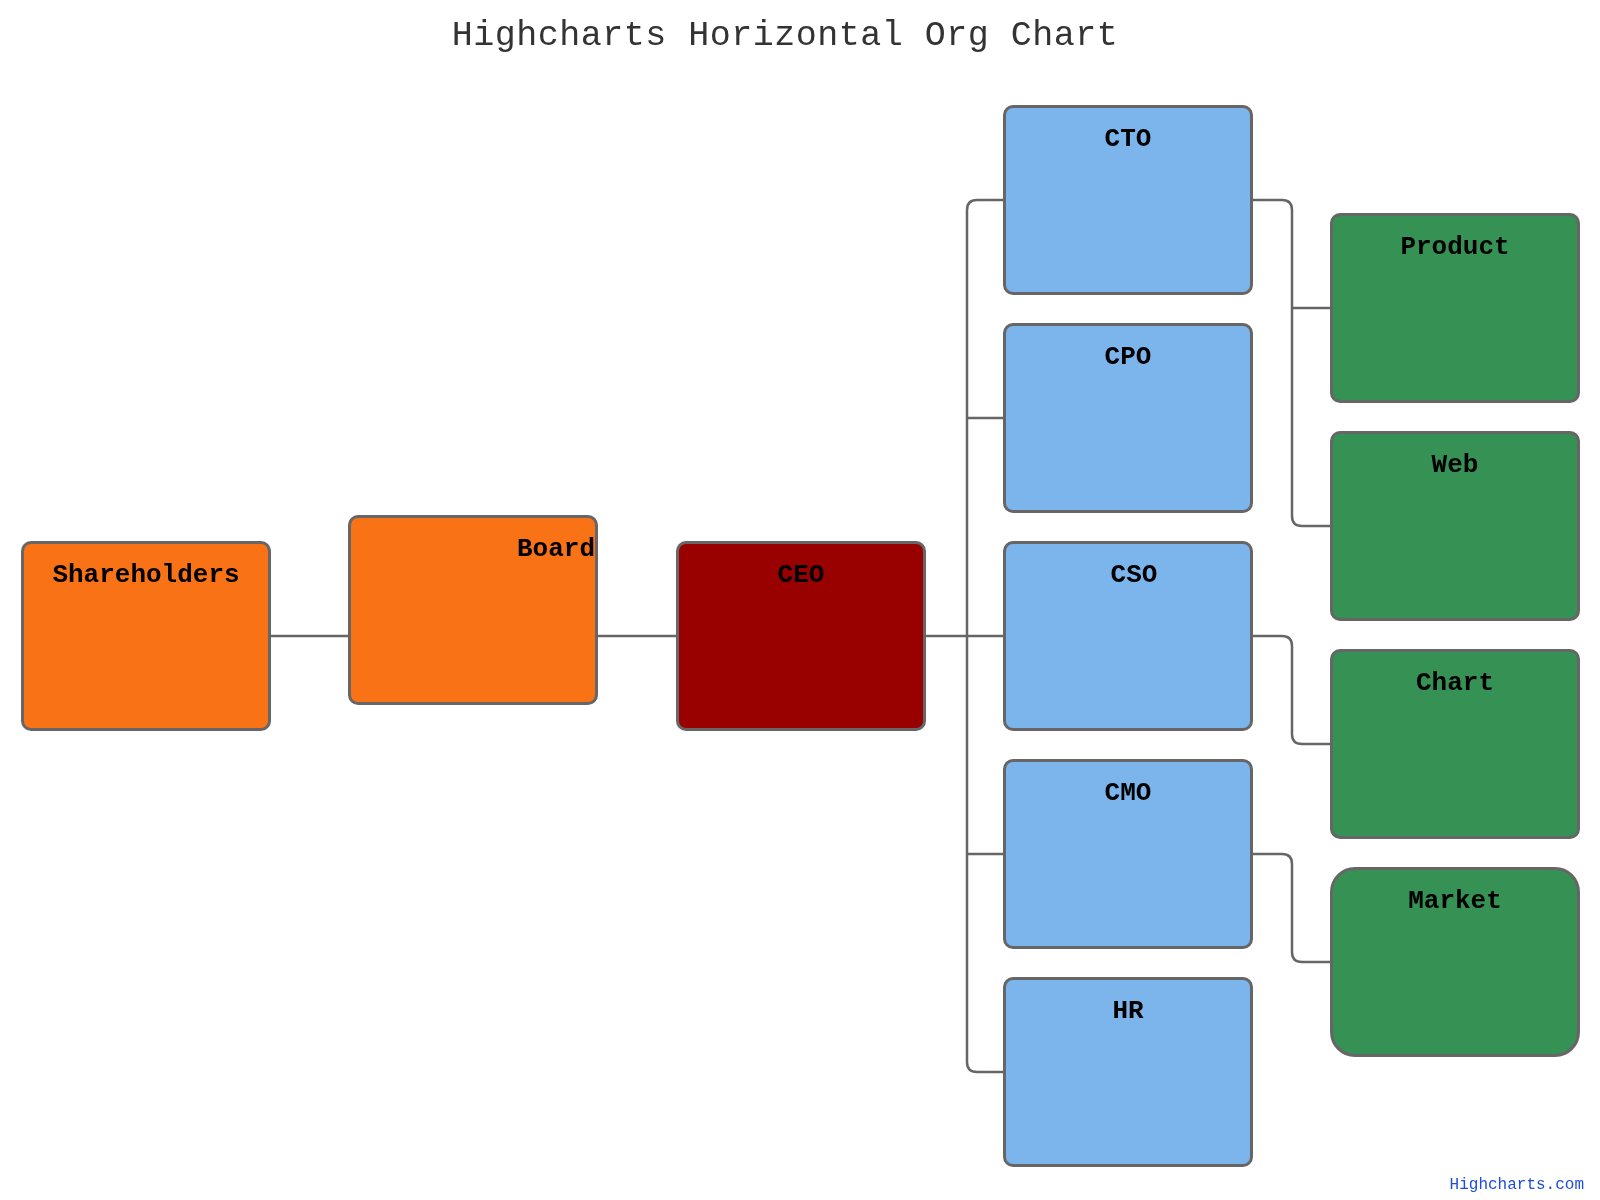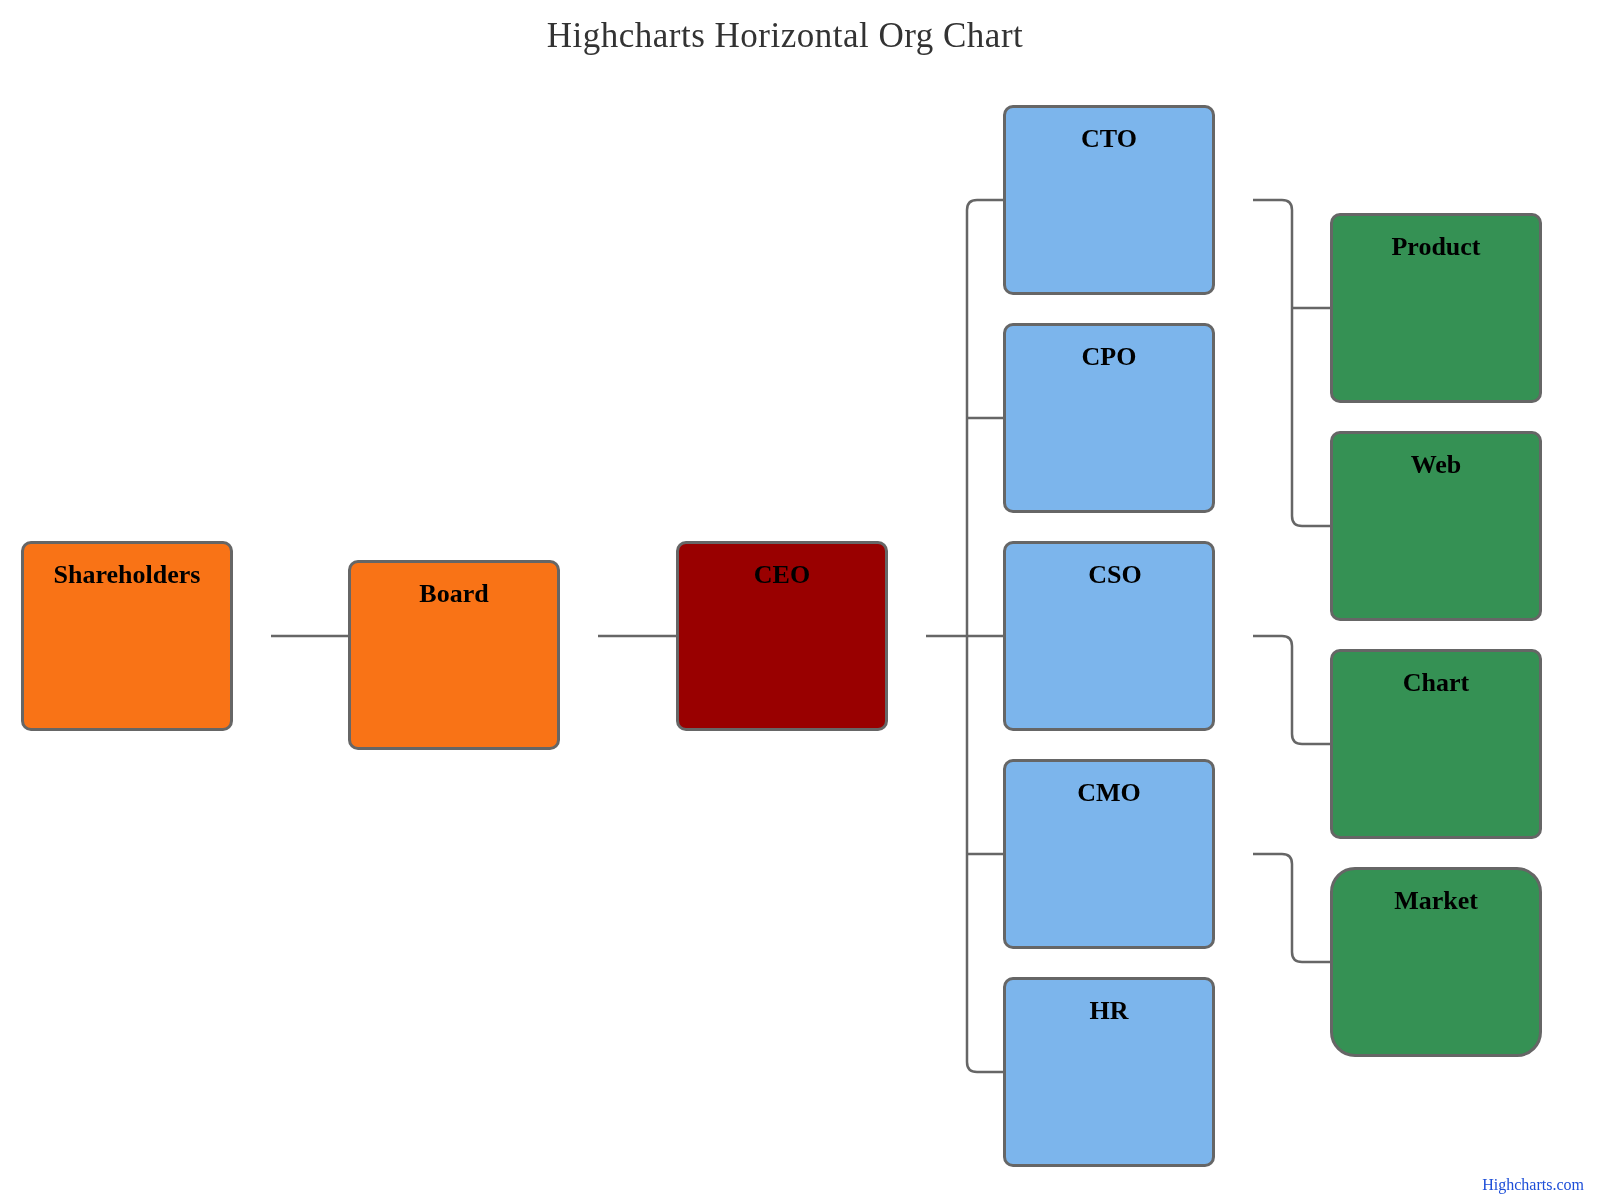--- a/index.html
+++ b/index.html
@@ -1,30 +1,30 @@
 <!DOCTYPE html>
 <html><head>
 <meta charset="utf-8">
 <style>
   html,body{margin:0;padding:0;background:#ffffff;}
   #chart{position:relative;width:1600px;height:1200px;background:#ffffff;overflow:hidden;
-         font-family:Liberation Serif, serif;}
+         font-family:Liberation Mono, monospace;}
   .chart-title{position:absolute;top:16px;left:0;width:1570px;text-align:center;
                font-size:35px;font-weight:400;color:#333333;letter-spacing:0.5px;}
   svg.links{position:absolute;left:0;top:0;}
   svg.links path{fill:none;stroke:#666666;stroke-width:2.5px;}
-  .node{position:absolute;width:212px;height:190px;box-sizing:border-box;
+  .node{position:absolute;width:250px;height:190px;box-sizing:border-box;
         border:3px solid #666666;border-radius:10px;text-align:center;
         padding-top:16px;font-size:26px;font-weight:bold;color:#000000;cursor:pointer;}
   .lv-gray {background:#f97316;}
   .lv-red  {background:#990000;}
   .lv-blue {background:#7CB5EC;}
   .lv-green{background:#359154;}
   .n-shareholders{left:21px;  top:541px;}
-  .n-board       {left:348px; top:560px;}
+  .n-board       {left:348px; top:515px;text-align:right;}
   .n-ceo         {left:676px; top:541px;}
   .n-cto         {left:1003px;top:105px;}
   .n-cpo         {left:1003px;top:323px;}
   .n-cso         {left:1003px;top:541px;padding-left:12px;}
   .n-cmo         {left:1003px;top:759px;}
   .n-hr          {left:1003px;top:977px;}
   .n-product     {left:1330px;top:213px;}
   .n-web         {left:1330px;top:431px;}
   .n-sales       {left:1330px;top:649px;}
   .n-market      {left:1330px;top:867px;border-radius:25px;}

